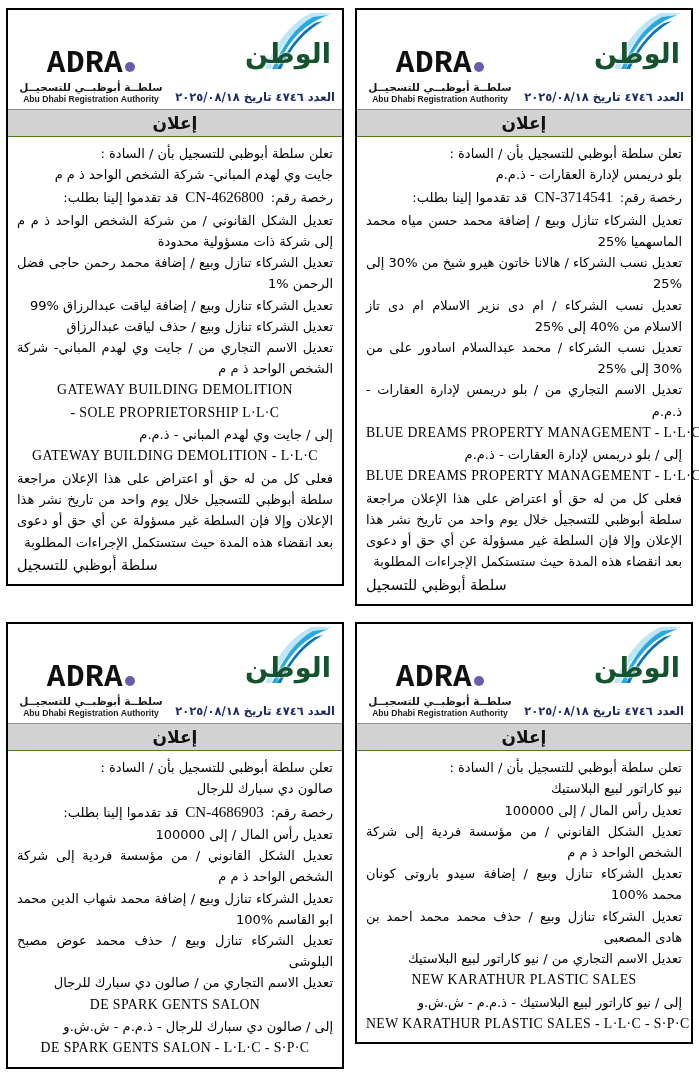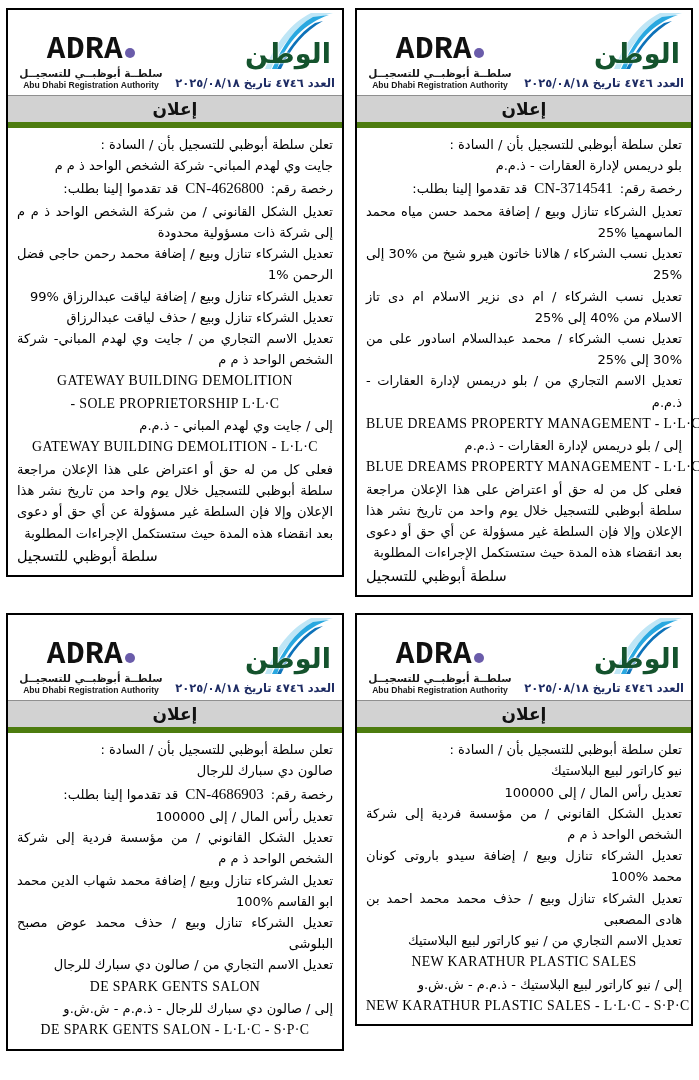--- a/index.html
+++ b/index.html
@@ -50,27 +50,27 @@
   .watan-block{text-align:center;width:138px;}
   .watan-logo{position:relative;height:52px;}
   .watan-swoosh{position:absolute;top:-4px;left:28px;}
   .watan-text{
     position:absolute;right:4px;bottom:0;
     font-size:27px;font-weight:bold;color:#14532d;
     text-shadow:0 0 2px #fff,0 0 2px #fff;
     line-height:30px;
   }
   .issue-line{
-    font-size:11.5px;font-weight:bold;color:#1d2b63;margin-top:7px;white-space:nowrap;
+    font-size:11.5px;font-weight:bold;color:#1d2b63;margin-top:21px;white-space:nowrap;
   }
   
   .banner{
     background:#d2d2d2;
     border-top:1px solid #8f8f8f;
-    border-bottom:6px solid #4d7c0f;
+    border-bottom:1px solid #4d7c0f;
     text-align:center;
     font-size:17px;font-weight:bold;color:#111;
     line-height:26px;height:26px;
   }
   
   .box-body{
     padding:6px 9px 7px 9px;
     font-size:13px;
     font-weight:normal;
     color:#000;

